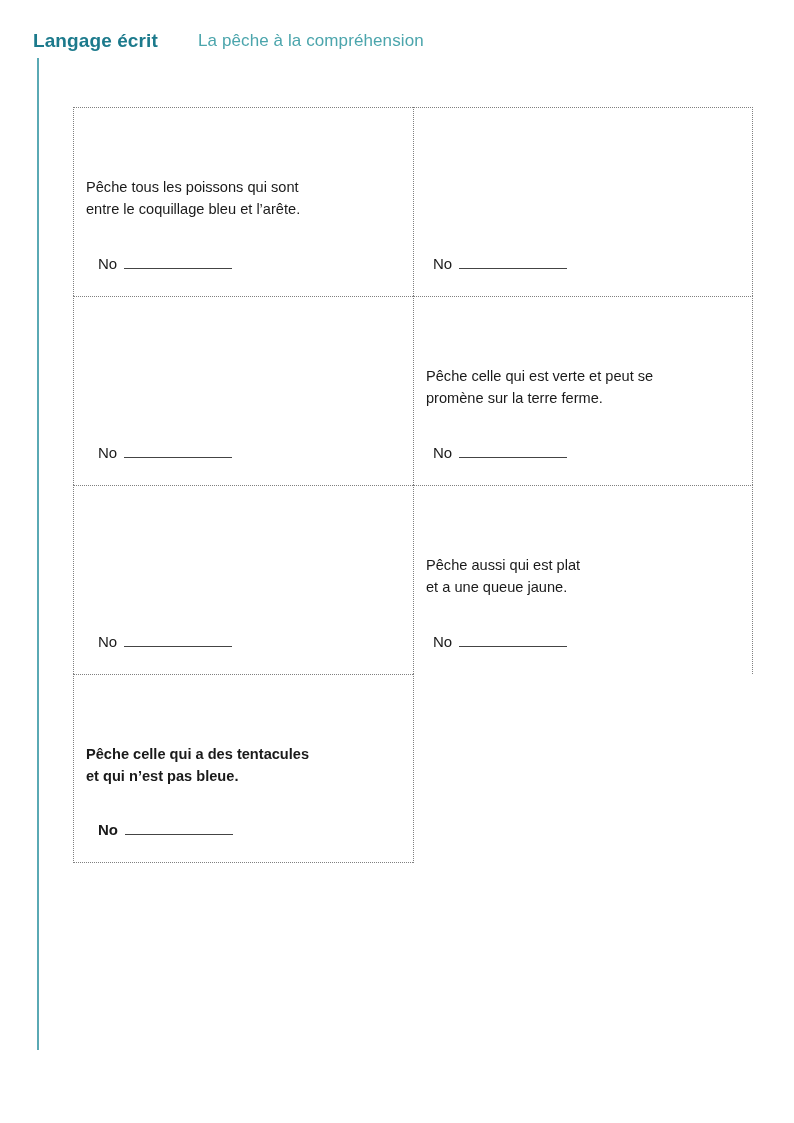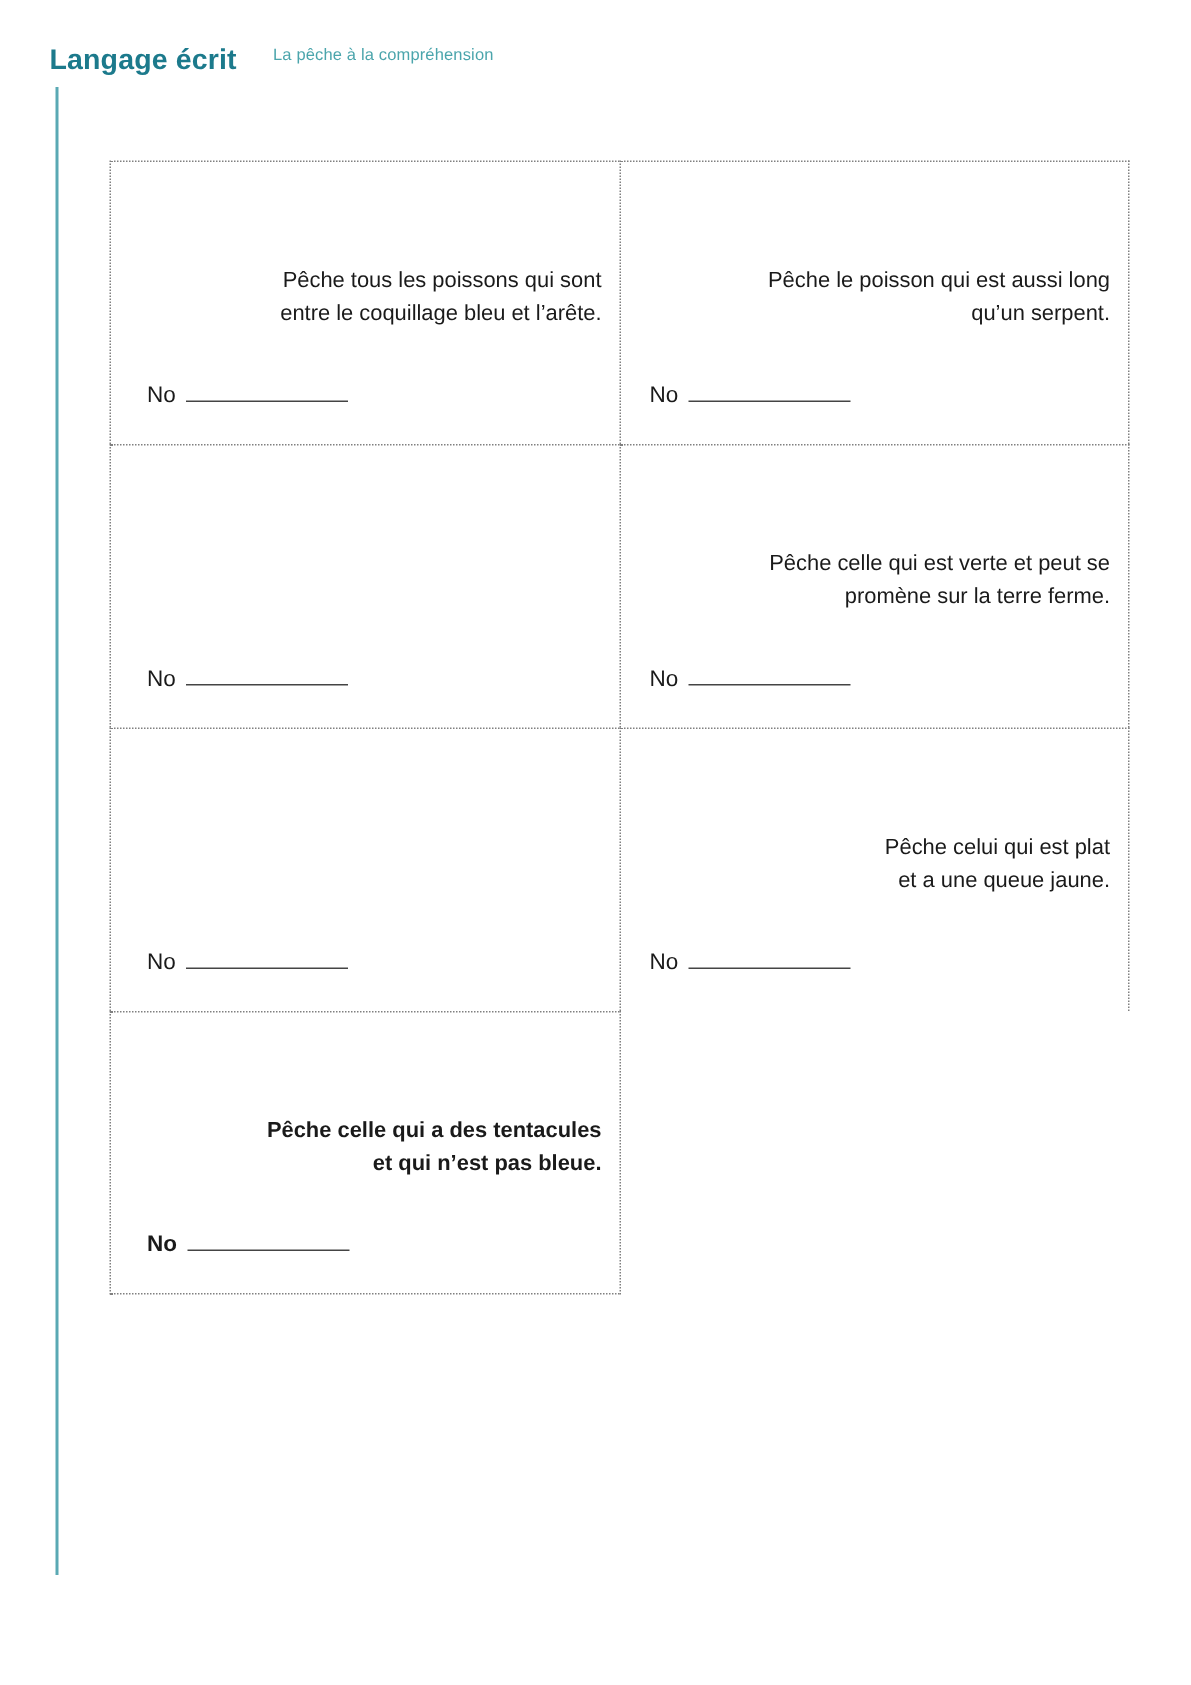--- a/index.html
+++ b/index.html
@@ -29,23 +29,23 @@
     left: 33px;
     top: 0;
     font-size: 19px;
     font-weight: bold;
     color: #1c7a8c;
     letter-spacing: 0.1px;
     white-space: nowrap;
   }
   .header-title {
     position: absolute;
-    left: 182px;
+    left: 198px;
     top: 1px;
-    font-size: 11px;
+    font-size: 17px;
     font-weight: normal;
     color: #4ba5ac;
     letter-spacing: 0.1px;
     white-space: nowrap;
   }
 
   
   .left-rule {
     position: absolute;
     left: 37px;
@@ -87,21 +87,21 @@
     border-top: none;
     border-right: none;
     border-bottom: none;
   }
 
   .cell-prompt {
     position: absolute;
     left: 12px;
     right: 12px;
     top: 68px;
-    text-align: right;
+    text-align: left;
     font-size: 14.6px;
     line-height: 22px;
     color: #1a1a1a;
     white-space: pre-line;
   }
   .cell-answer {
     position: absolute;
     left: 0;
     right: 0;
     bottom: 24px;
@@ -149,22 +149,20 @@
   <div class="grid-row row-1">
     <div class="cell col-left">
       <div class="cell-prompt">Pêche tous les poissons qui sont
 entre le coquillage bleu et l’arête.</div>
       <div class="cell-answer">
         <span class="answer-label">No</span>
         <span class="answer-blank"></span>
       </div>
     </div>
     <div class="cell col-right">
-      <div class="cell-prompt">Pêche le poisson qui est aussi long
-qu’un serpent.</div>
       <div class="cell-answer">
         <span class="answer-label">No</span>
         <span class="answer-blank"></span>
       </div>
     </div>
   </div>
 
   <div class="grid-row row-2">
     <div class="cell col-left">
       <div class="cell-answer">
@@ -183,21 +181,21 @@
   </div>
 
   <div class="grid-row row-3">
     <div class="cell col-left">
       <div class="cell-answer">
         <span class="answer-label">No</span>
         <span class="answer-blank"></span>
       </div>
     </div>
     <div class="cell col-right">
-      <div class="cell-prompt">Pêche celui qui est plat
+      <div class="cell-prompt">Pêche aussi qui est plat
 et a une queue jaune.</div>
       <div class="cell-answer">
         <span class="answer-label">No</span>
         <span class="answer-blank"></span>
       </div>
     </div>
   </div>
 
   <div class="grid-row row-4 row-last">
     <div class="cell col-left">

